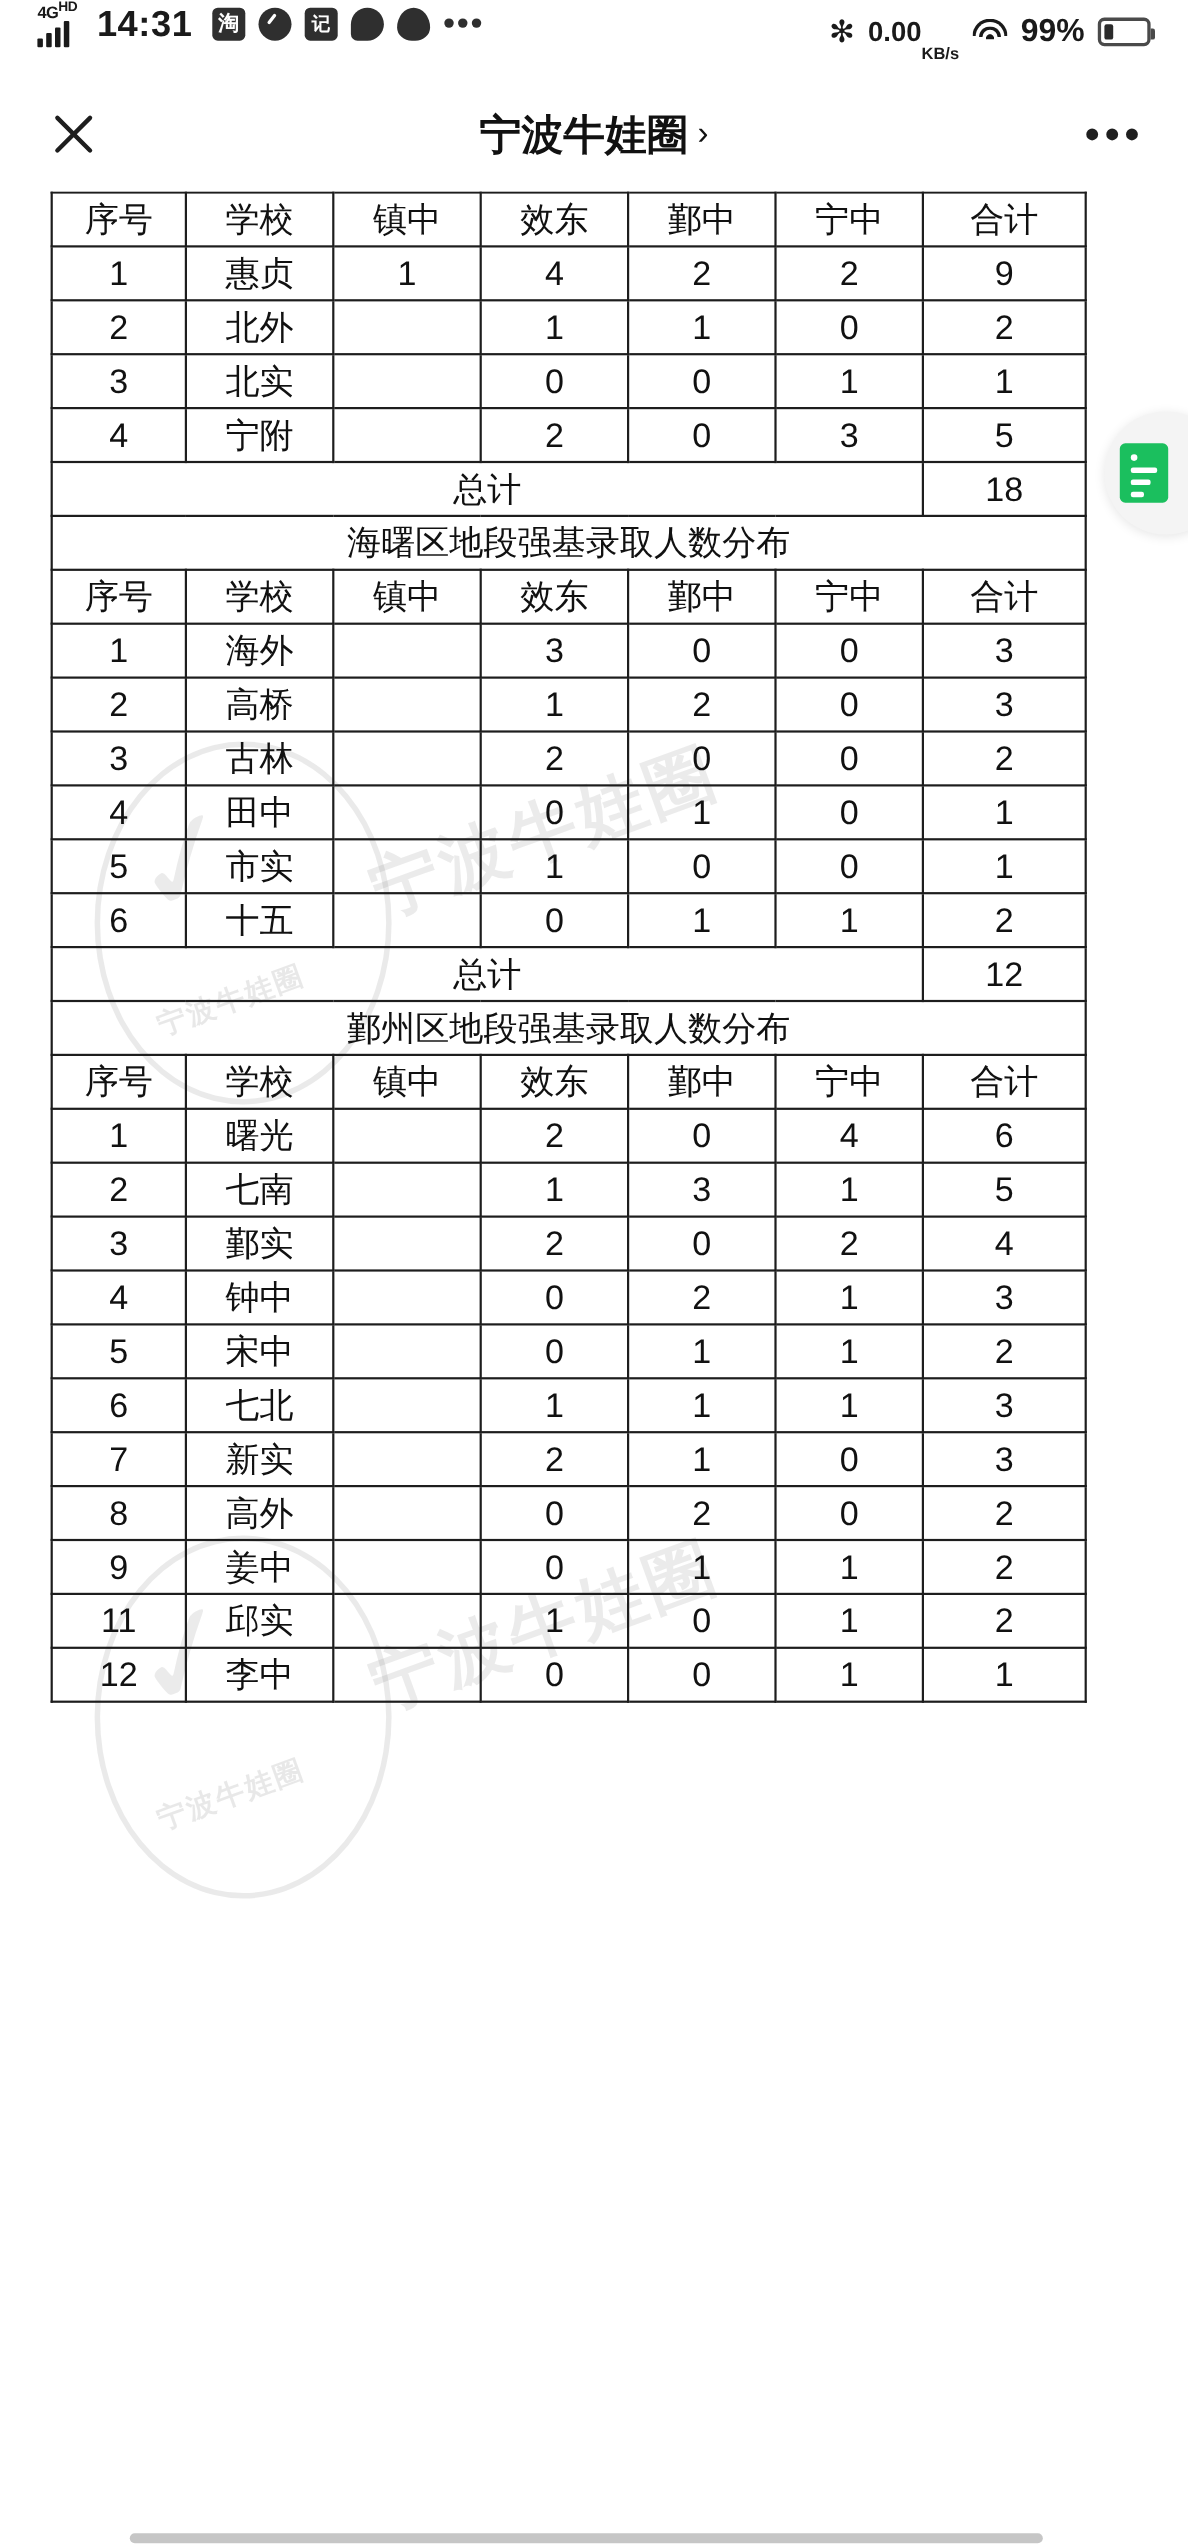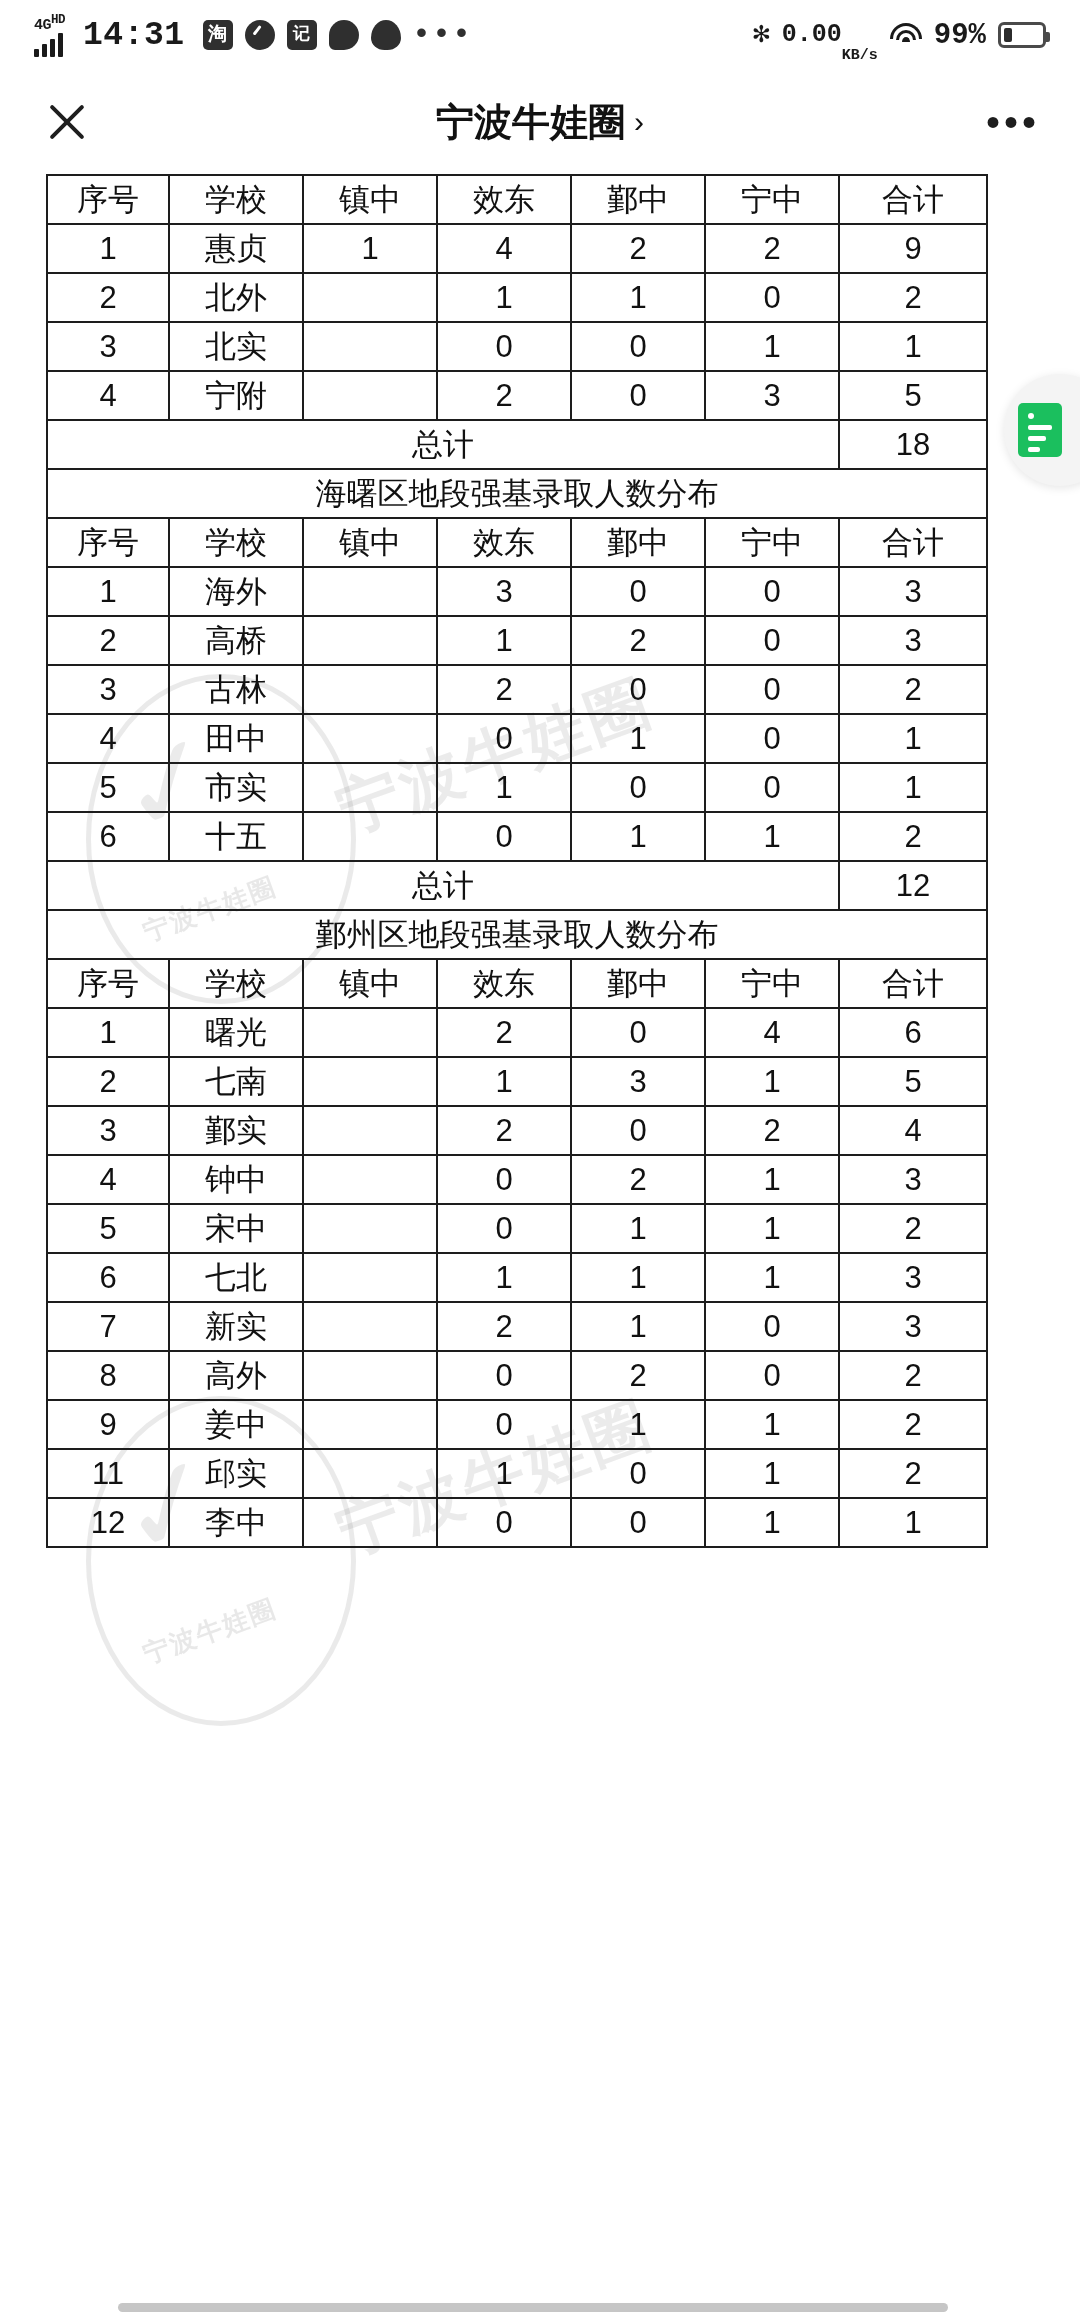--- a/index.html
+++ b/index.html
@@ -8,25 +8,24 @@
     font-family:"Liberation Sans","DejaVu Sans",sans-serif;
     background:#ffffff;
     color:#000000;
     position:relative;
     overflow:hidden;
   }
 
   
   .statusbar{
     height:70px; width:100%;
-    display:flex; align-items:center;
+    display:flex; align-items:flex-start;
     padding:0 34px;
     font-size:30px; font-weight:700;
     color:#1a1a1a;
-    font-family:Liberation Mono, monospace;
   }
   .sb-left{ display:flex; align-items:center; gap:12px; }
   .sb-right{ margin-left:auto; display:flex; align-items:center; gap:12px; }
 
   .net-stack{ display:flex; flex-direction:column; align-items:flex-start; line-height:1; }
   .net-label{ font-size:15px; font-weight:700; letter-spacing:-.5px; }
   .bars{ display:flex; align-items:flex-end; gap:3px; height:24px; }
   .bars i{ display:block; width:5px; background:#1a1a1a; border-radius:1px; }
   .bars i:nth-child(1){ height:8px; }
   .bars i:nth-child(2){ height:13px; }

